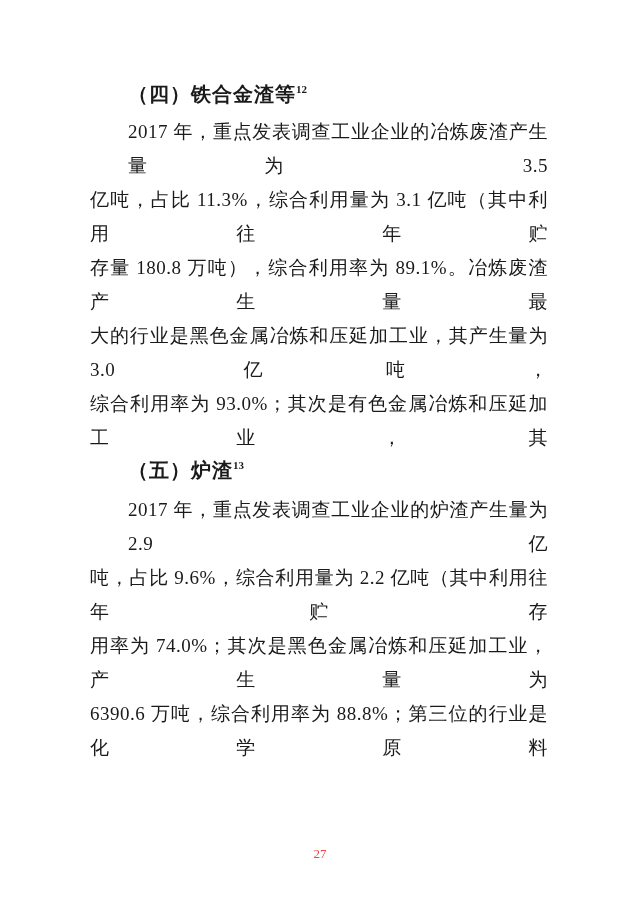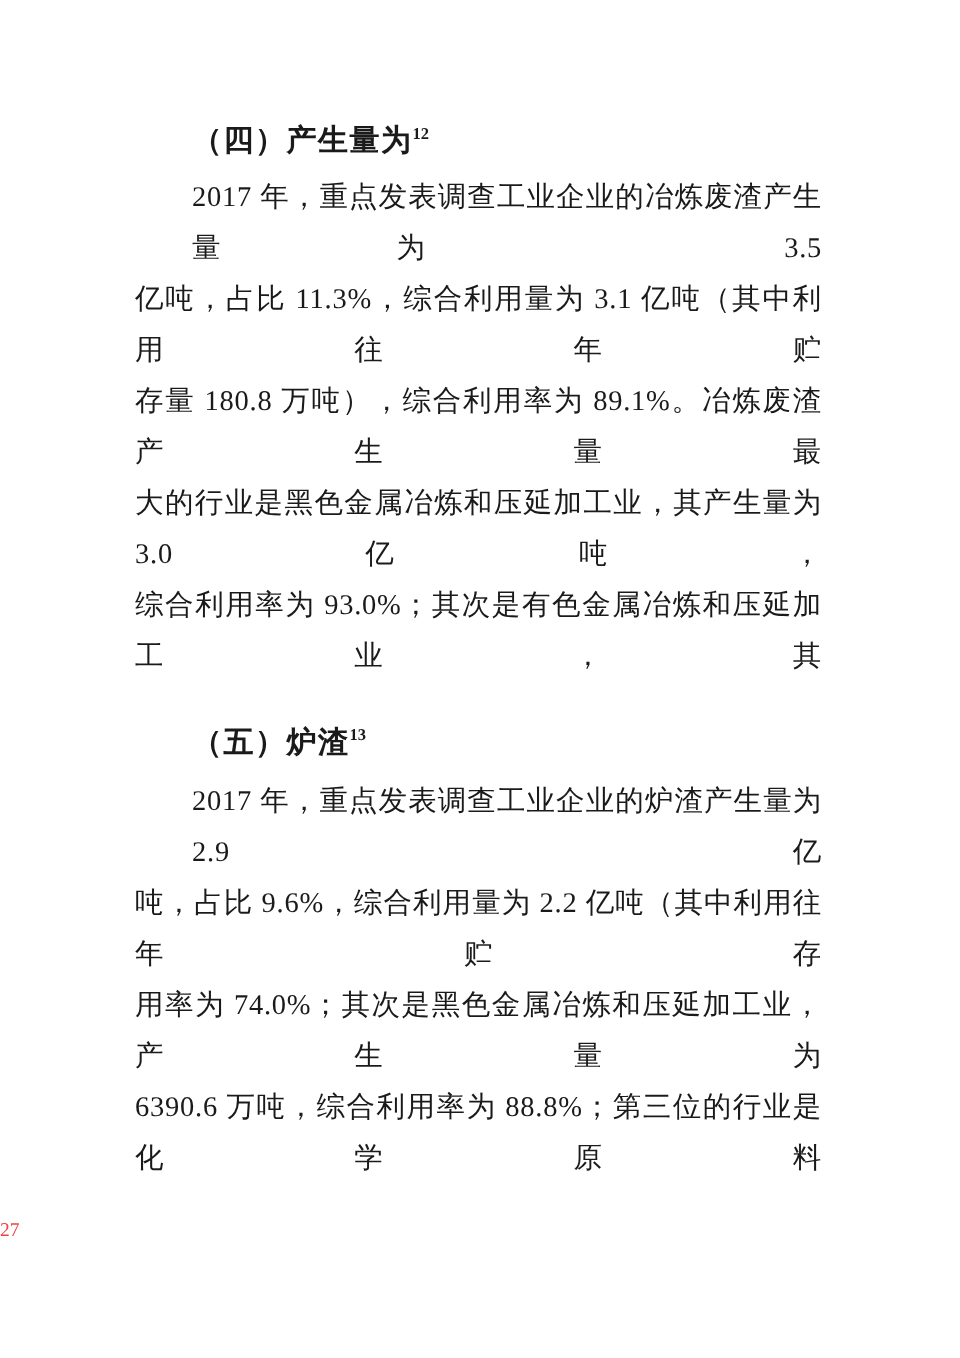--- a/index.html
+++ b/index.html
@@ -23,21 +23,21 @@
     top: 0;
   }
   .section-heading {
     font-size: 20px;
     font-weight: bold;
     line-height: 27px;
     padding-left: 38px;
     letter-spacing: 1px;
   }
   .heading-1 { margin-top: 81px; }
-  .heading-2 { margin-top: 27px; }
+  .heading-2 { margin-top: 2px; }
   .section-heading sup {
     font-size: 11px;
     font-weight: bold;
     letter-spacing: 0;
     vertical-align: super;
     line-height: 0;
   }
   .para { margin-top: 7px; }
   .para-2 { margin-top: 9px; }
   .jline {
@@ -70,33 +70,33 @@
   }
   .footnote sup {
     font-size: 8px;
     vertical-align: super;
     line-height: 0;
   }
   .page-number {
     position: absolute;
     left: 0;
     right: 0;
-    top: 812px;
-    text-align: left;
+    top: 846px;
+    text-align: center;
     font-size: 13px;
     color: #ef4444;
   }
 </style>
 </head>
 <body>
 
 <div class="page">
   <div class="content">
 
-    <div class="section-heading heading-1"><span>（四）产生量为</span><sup>12</sup></div>
+    <div class="section-heading heading-1"><span>（四）铁合金渣等</span><sup>12</sup></div>
 
     <div class="para para-1">
       <div class="jline first">2017 年，重点发表调查工业企业的冶炼废渣产生量为 3.5</div>
       <div class="jline">亿吨，占比 11.3%，综合利用量为 3.1 亿吨（其中利用往年贮</div>
       <div class="jline">存量 180.8 万吨），综合利用率为 89.1%。冶炼废渣产生量最</div>
       <div class="jline">大的行业是黑色金属冶炼和压延加工业，其产生量为 3.0 亿吨，</div>
       <div class="jline">综合利用率为 93.0%；其次是有色金属冶炼和压延加工业，其</div>
     </div>
 
     <div class="section-heading heading-2"><span>（五）炉渣</span><sup>13</sup></div>

